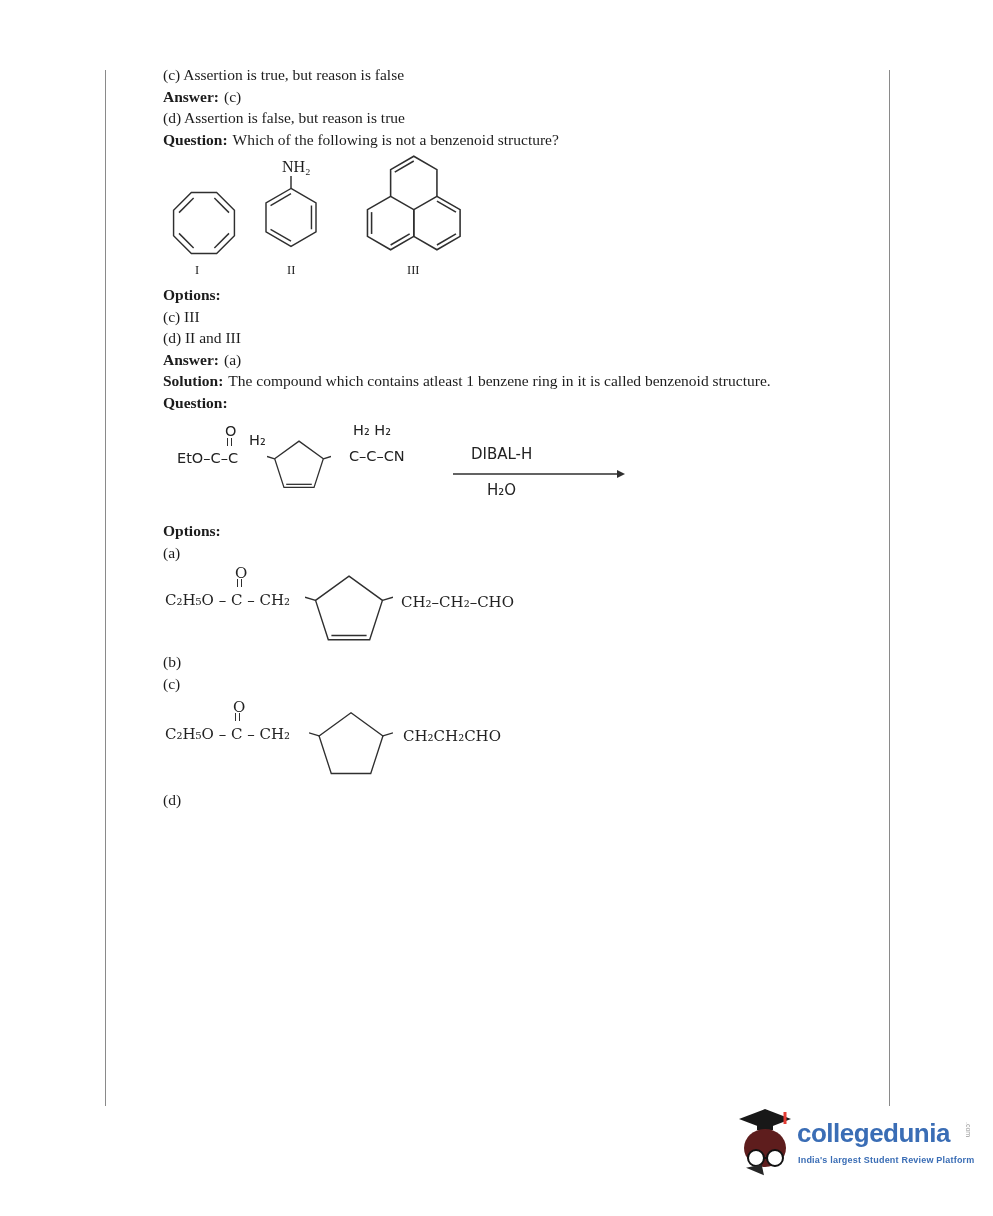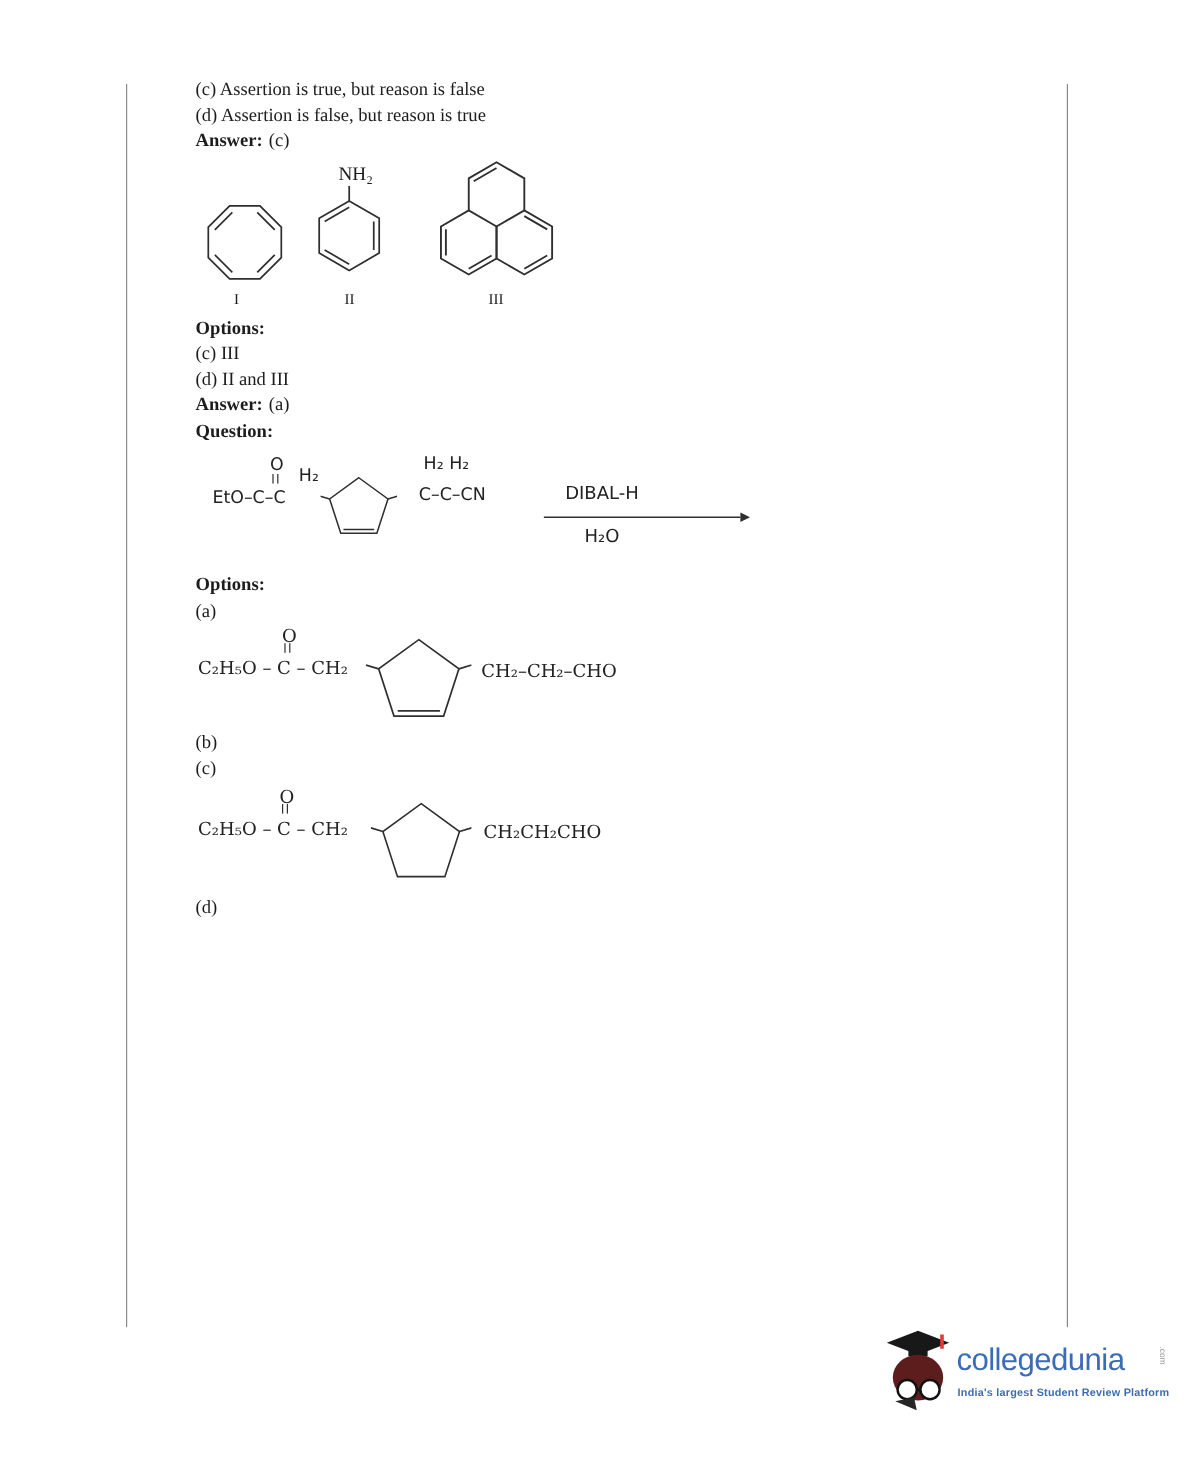--- a/index.html
+++ b/index.html
@@ -22,40 +22,41 @@
   .dbond { position:absolute; width:5px; height:8px; border-left:1.4px solid #2f2f2f; border-right:1.4px solid #2f2f2f; }
   .structblock { position:relative; font-family:"DejaVu Serif","Liberation Serif",serif; font-size:15px; color:#222; }
   .qline { margin-top:28px; }
   .opthead { margin-top:8px; }
   .opthead2 { margin-top:5px; }
   .qline2 { margin-top:22px; }
   .optletter { margin-top:6px; }
   svg { display:block; }
   .logo { position:absolute; left:735px; top:1106px; width:245px; height:78px;
           font-family:"Liberation Sans","DejaVu Sans",sans-serif; }
-  .brand { position:absolute; left:62px; top:12px; font-size:26px; font-weight:normal; color:#3a6db5; letter-spacing:-0.5px; }
+  .brand { position:absolute; left:62px; top:12px; font-size:26px; font-weight:bold; color:#3a6db5; letter-spacing:-0.5px; }
   .brandsuffix { position:absolute; left:230px; top:16px; font-size:7px; color:#999999; writing-mode:vertical-rl; }
   .tagline { position:absolute; left:63px; top:49px; font-size:9px; font-weight:bold; color:#3a6db5; letter-spacing:0.2px; }
   .swoosh { position:absolute; left:12px; top:60px; width:0; height:0;
             border-left:16px solid transparent; border-top:11px solid #262626; transform:rotate(-12deg); }
 </style>
 </head>
 <body>
 
 <div class="page">
 
   <div class="vrule left"></div>
   <div class="vrule right"></div>
 
   <div class="content">
 
     <p class="line">(c) Assertion is true, but reason is false</p>
+    <p class="line"><b class="lbl">Answer:</b><span class="val">(c)</span></p>
     <p class="line">(d) Assertion is false, but reason is true</p>
-    <p class="line"><b class="lbl">Answer:</b><span class="val">(c)</span></p>
 
+    <p class="line qline"><b class="lbl">Question:</b><span class="val">Which of the following is not a benzenoid structure?</span></p>
 
     <div class="structures">
 
       <svg class="abs" style="left:4px;top:36px" width="74" height="74" viewBox="0 0 72 72" fill="none" stroke="#2f2f2f" stroke-width="1.4">
         <polygon points="48.3,6.4 65.6,23.7 65.6,48.3 48.3,65.6 23.7,65.6 6.4,48.3 6.4,23.7 23.7,6.4"></polygon>
         <line x1="46.1" y1="11.7" x2="60.3" y2="25.9"></line>
         <line x1="60.3" y1="46.1" x2="46.1" y2="60.3"></line>
         <line x1="25.9" y1="60.3" x2="11.7" y2="46.1"></line>
         <line x1="11.7" y1="25.9" x2="25.9" y2="11.7"></line>
       </svg>
@@ -81,20 +82,21 @@
         <line x1="73.6" y1="81.7" x2="90.7" y2="71.8"></line>
         <line x1="90.7" y1="52.2" x2="73.6" y2="42.3"></line>
       </svg>
       <span class="abs figlabel" style="left:244px;top:110px">III</span>
     </div>
 
     <p class="line opthead"><b class="lbl">Options:</b></p>
     <p class="line">(c) III</p>
     <p class="line">(d) II and III</p>
     <p class="line"><b class="lbl">Answer:</b><span class="val">(a)</span></p>
+    <p class="para"><b class="lbl">Solution:</b><span class="val">The compound which contains atleast 1 benzene ring in it is called benzenoid structure.</span></p>
 
     <p class="line qline2"><b class="lbl">Question:</b></p>
 
     <div class="scheme">
       <span class="abs" style="left:62px;top:1px">O</span>
       <span class="dbond" style="left:64px;top:18px"></span>
       <span class="abs" style="left:86px;top:10px">H₂</span>
       <span class="abs" style="left:14px;top:28px">EtO–C–C</span>
       <svg class="abs" style="left:104px;top:16px" width="64" height="58.9" viewBox="0 0 100 92" fill="none" stroke="#2f2f2f" stroke-width="2">
         <polygon points="50,8 88,35.6 73.5,80.4 26.5,80.4 12,35.6"></polygon>

